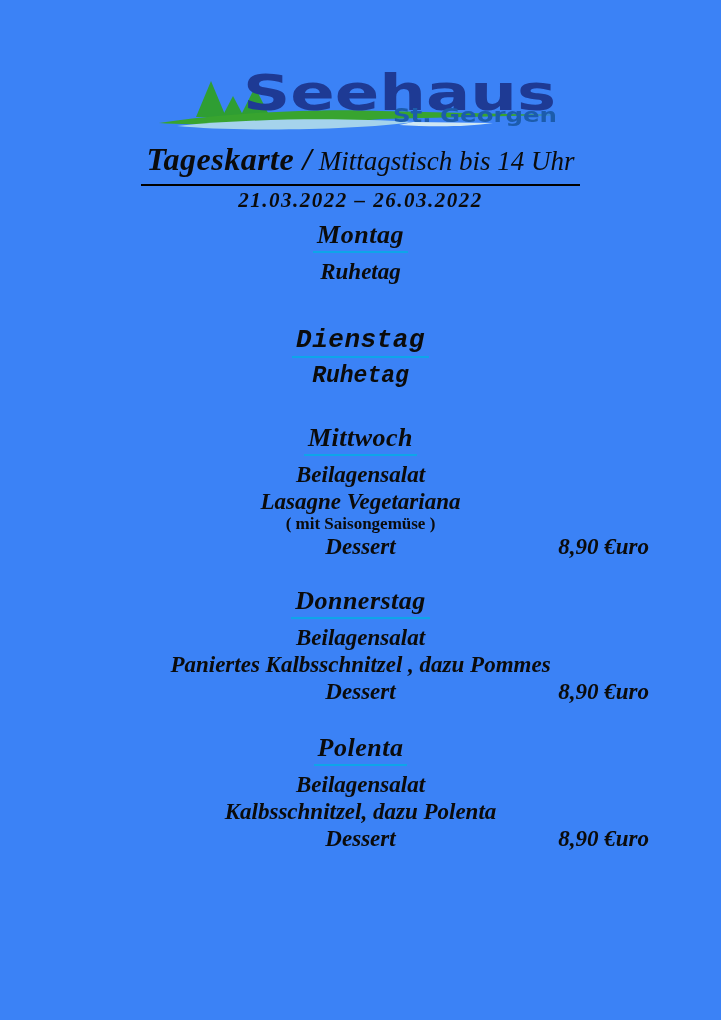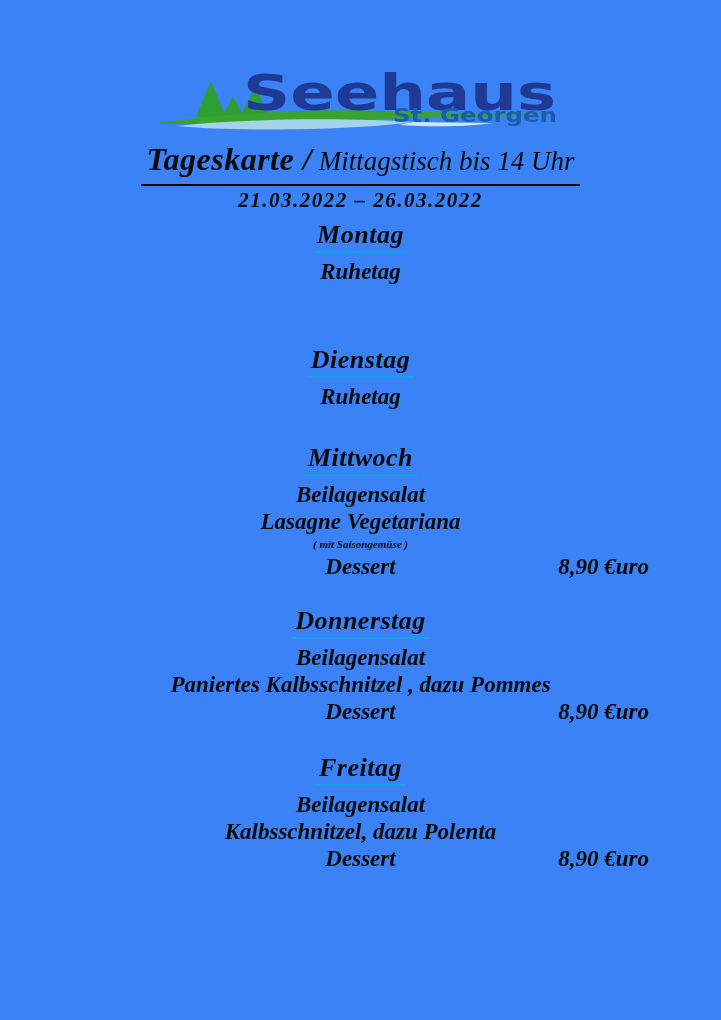--- a/index.html
+++ b/index.html
@@ -17,35 +17,35 @@
 
   .title-line{margin-top:2px;line-height:34px;white-space:nowrap;}
   .title-underline{display:inline-block;border-bottom:2px solid #000;padding:0 5px 2px;}
   .t-script{font-size:32px;font-weight:bold;font-style:italic;letter-spacing:.5px;}
   .t-rest{font-size:27px;font-weight:normal;font-style:italic;margin-top:28px;}
 
   .date-line{font-size:21px;line-height:24px;margin-top:2px;font-weight:bold;font-style:italic;letter-spacing:1.5px;}
 
   .day{position:relative;}
   .s-montag{margin-top:8px;}
-  .s-dienstag{margin-top:60px;}
+  .s-dienstag{margin-top:40px;font-family:Liberation Mono, monospace;}
   .s-mittwoch{margin-top:33px;}
   .s-donnerstag{margin-top:26px;}
   .s-freitag{margin-top:28px;}
 
   .day-heading{line-height:30px;margin-bottom:5px;}
   .day-name{
     display:inline-block;
     font-size:26px;font-weight:bold;font-style:italic;
     border-bottom:2px solid #0ea5e9;
     padding:0 4px 1px;
     letter-spacing:.5px;
   }
   .item{font-size:23px;line-height:27px;font-weight:bold;font-style:italic;}
-  .note{font-size:11px;line-height:18px;font-weight:bold;font-style:italic;}
+  .note{font-size:17px;line-height:18px;font-weight:bold;}
   .dessert-row{position:relative;font-size:23px;line-height:27px;font-weight:bold;font-style:italic;}
   .price{position:absolute;right:72px;top:0;white-space:nowrap;}
 </style>
 </head>
 <body>
 
 <div class="page">
 
   <div class="logo-wrap">
     <svg class="logo" width="420" height="78" viewBox="0 0 420 78">
@@ -95,21 +95,21 @@
     <div class="day-heading"><span class="day-name">Donnerstag</span></div>
     <div class="item">Beilagensalat</div>
     <div class="item">Paniertes Kalbsschnitzel , dazu Pommes</div>
     <div class="dessert-row">
       <span>Dessert</span>
       <span class="price">8,90 €uro</span>
     </div>
   </section>
 
   <section class="day s-freitag">
-    <div class="day-heading"><span class="day-name">Freitag</span></div>
+    <div class="day-heading"><span class="day-name">Polenta</span></div>
     <div class="item">Beilagensalat</div>
     <div class="item">Kalbsschnitzel, dazu Polenta</div>
     <div class="dessert-row">
       <span>Dessert</span>
       <span class="price">8,90 €uro</span>
     </div>
   </section>
 
 </div>
 

